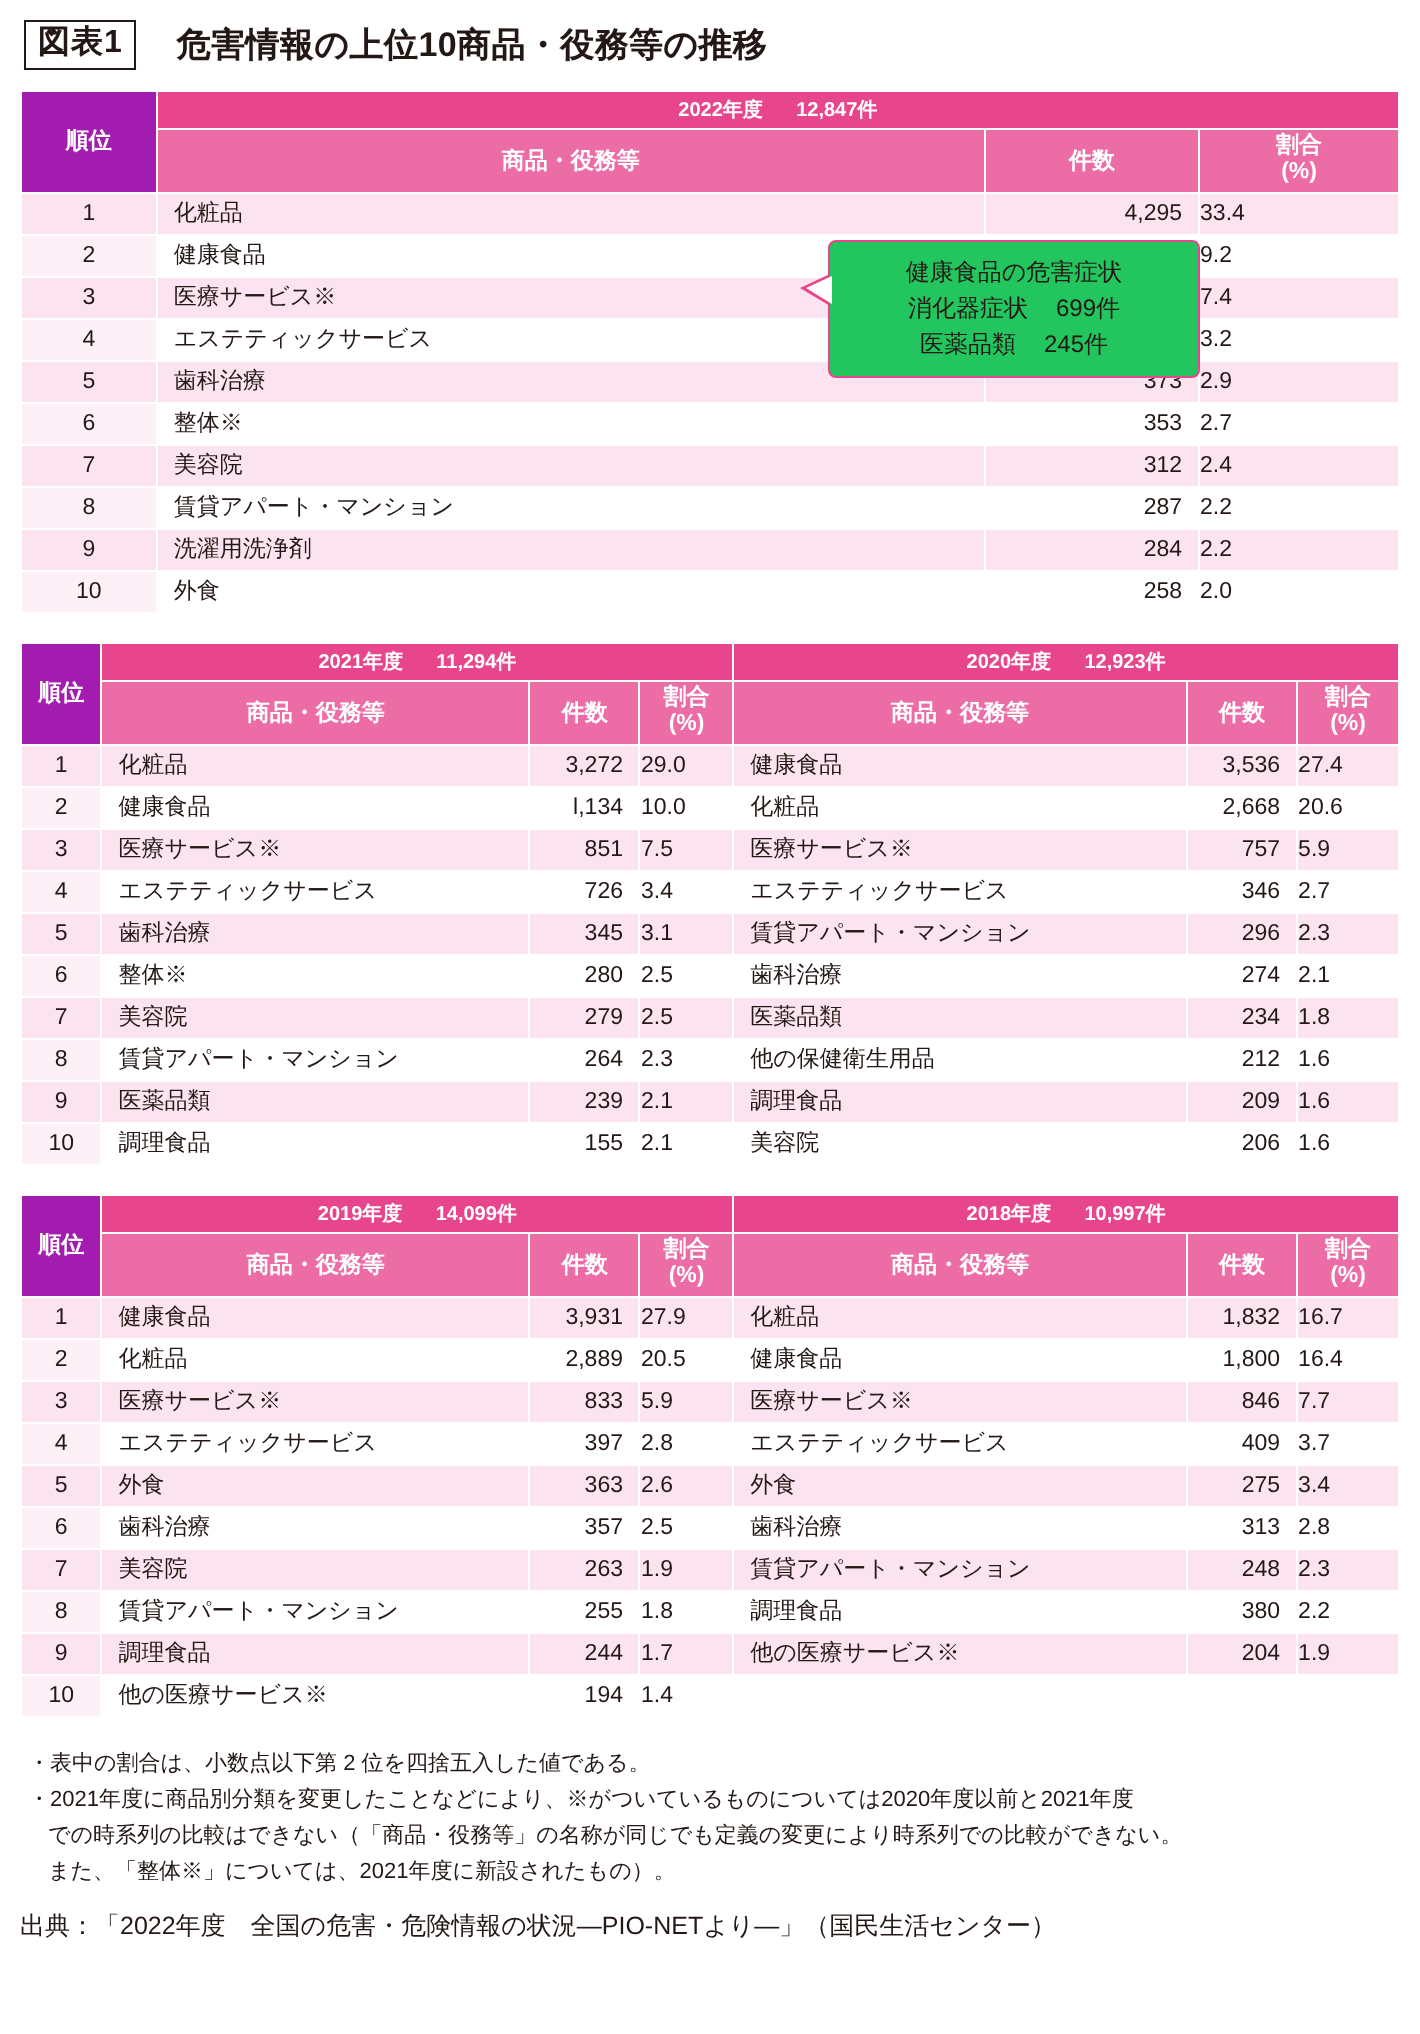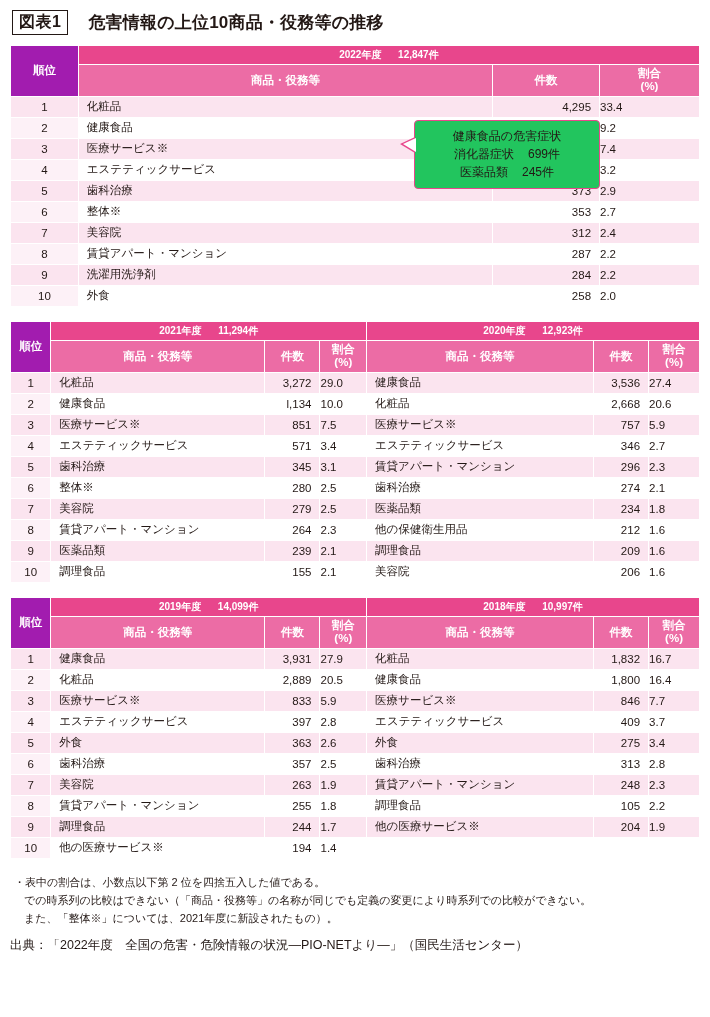--- a/index.html
+++ b/index.html
@@ -337,21 +337,21 @@
         <td class="name">医療サービス※</td>
         <td class="num">851</td>
         <td class="pct">7.5</td>
         <td class="name">医療サービス※</td>
         <td class="num">757</td>
         <td class="pct">5.9</td>
       </tr>
       <tr class="even">
         <td class="rank">4</td>
         <td class="name">エステティックサービス</td>
-        <td class="num">571</td>
+        <td class="num">726</td>
         <td class="pct">3.4</td>
         <td class="name">エステティックサービス</td>
         <td class="num">346</td>
         <td class="pct">2.7</td>
       </tr>
       <tr class="odd">
         <td class="rank">5</td>
         <td class="name">歯科治療</td>
         <td class="num">345</td>
         <td class="pct">3.1</td>
@@ -509,21 +509,21 @@
         <td class="name">賃貸アパート・マンション</td>
         <td class="num">248</td>
         <td class="pct">2.3</td>
       </tr>
       <tr class="even">
         <td class="rank">8</td>
         <td class="name">賃貸アパート・マンション</td>
         <td class="num">255</td>
         <td class="pct">1.8</td>
         <td class="name">調理食品</td>
-        <td class="num">105</td>
+        <td class="num">380</td>
         <td class="pct">2.2</td>
       </tr>
       <tr class="odd">
         <td class="rank">9</td>
         <td class="name">調理食品</td>
         <td class="num">244</td>
         <td class="pct">1.7</td>
         <td class="name">他の医療サービス※</td>
         <td class="num">204</td>
         <td class="pct">1.9</td>
@@ -536,19 +536,20 @@
         <td class="name"></td>
         <td class="num"></td>
         <td class="pct"></td>
       </tr>
     </tbody>
       </table>
   </div>
 
   <div class="notes">
     <div class="note">・表中の割合は、小数点以下第 2 位を四捨五入した値である。</div>
+    <div class="note">・2021年度に商品別分類を変更したことなどにより、※がついているものについては2020年度以前と2021年度</div>
     <div class="cont">での時系列の比較はできない（「商品・役務等」の名称が同じでも定義の変更により時系列での比較ができない。</div>
     <div class="cont">また、「整体※」については、2021年度に新設されたもの）。</div>
   </div>
 
   <div class="source">出典：「2022年度　全国の危害・危険情報の状況―PIO-NETより―」（国民生活センター）</div>
 
 </div>
 
 </body></html>

